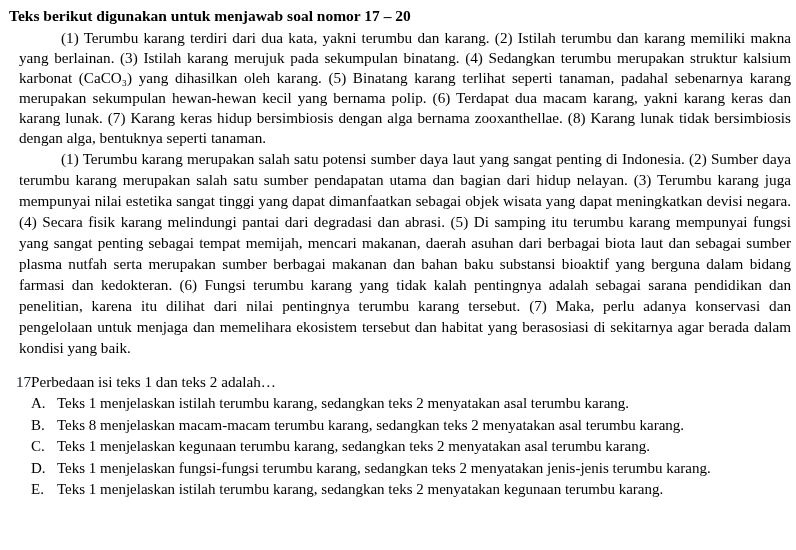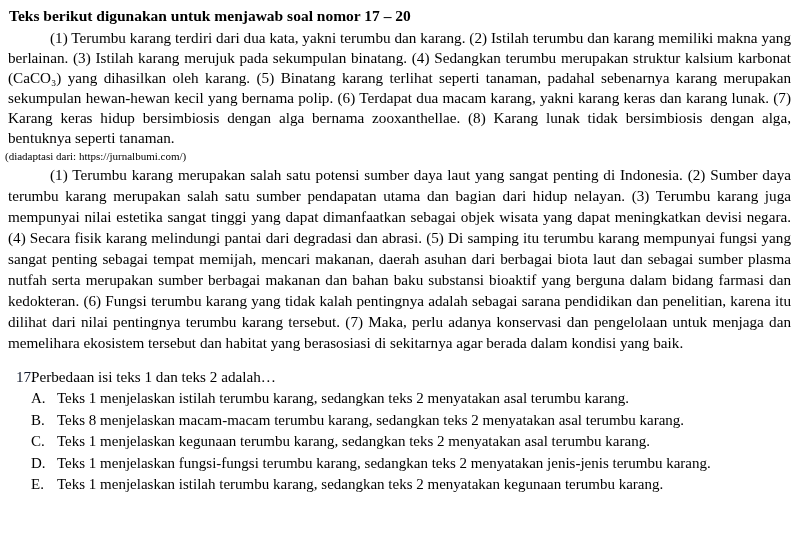--- a/index.html
+++ b/index.html
@@ -23,21 +23,21 @@
   .teks-head {
     font-weight: bold;
     font-size: 15.5px;
     line-height: 19px;
     margin: 0;
     padding-left: 2px;
   }
 
   .par {
     margin: 0;
-    padding: 0 5px 0 8px;
+    padding: 0 5px 0 19px;
     text-align: justify;
     text-indent: 42px;
     font-size: 15.2px;
     line-height: 20px;
   }
   .par.t2 { line-height: 21px; }
 
   .citation {
     font-size: 11px;
     line-height: 14px;
@@ -70,21 +70,20 @@
 </style>
 </head>
 <body>
 
 <div class="page">
 
   <div class="doc-header">Teks berikut digunakan untuk menjawab soal nomor 17 – 20</div>
 
   <section>
     <p class="par">(1) Terumbu karang terdiri dari dua kata, yakni terumbu dan karang. (2) Istilah terumbu dan karang memiliki makna yang berlainan. (3) Istilah karang merujuk pada sekumpulan binatang. (4) Sedangkan terumbu merupakan struktur kalsium karbonat (CaCO₃) yang dihasilkan oleh karang. (5) Binatang karang terlihat seperti tanaman, padahal sebenarnya karang merupakan sekumpulan hewan-hewan kecil yang bernama polip. (6) Terdapat dua macam karang, yakni karang keras dan karang lunak. (7) Karang keras hidup bersimbiosis dengan alga bernama zooxanthellae. (8) Karang lunak tidak bersimbiosis dengan alga, bentuknya seperti tanaman.</p>
-    <div class="citation">(diadaptasi dari: https://jurnalbumi.com/)</div>
   </section>
 
   <section>
     <p class="par t2">(1) Terumbu karang merupakan salah satu potensi sumber daya laut yang sangat penting di Indonesia. (2) Sumber daya terumbu karang merupakan salah satu sumber pendapatan utama dan bagian dari hidup nelayan. (3) Terumbu karang juga mempunyai nilai estetika sangat tinggi yang dapat dimanfaatkan sebagai objek wisata yang dapat meningkatkan devisi negara. (4) Secara fisik karang melindungi pantai dari degradasi dan abrasi. (5) Di samping itu terumbu karang mempunyai fungsi yang sangat penting sebagai tempat memijah, mencari makanan, daerah asuhan dari berbagai biota laut dan sebagai sumber plasma nutfah serta merupakan sumber berbagai makanan dan bahan baku substansi bioaktif yang berguna dalam bidang farmasi dan kedokteran. (6) Fungsi terumbu karang yang tidak kalah pentingnya adalah sebagai sarana pendidikan dan penelitian, karena itu dilihat dari nilai pentingnya terumbu karang tersebut. (7) Maka, perlu adanya konservasi dan pengelolaan untuk menjaga dan memelihara ekosistem tersebut dan habitat yang berasosiasi di sekitarnya agar berada dalam kondisi yang baik.</p>
   </section>
 
   <div class="question-block">
     <div class="q-line">
       <span class="q-num">17.</span>
       <span class="q-prompt">Perbedaan isi teks 1 dan teks 2 adalah…</span>

